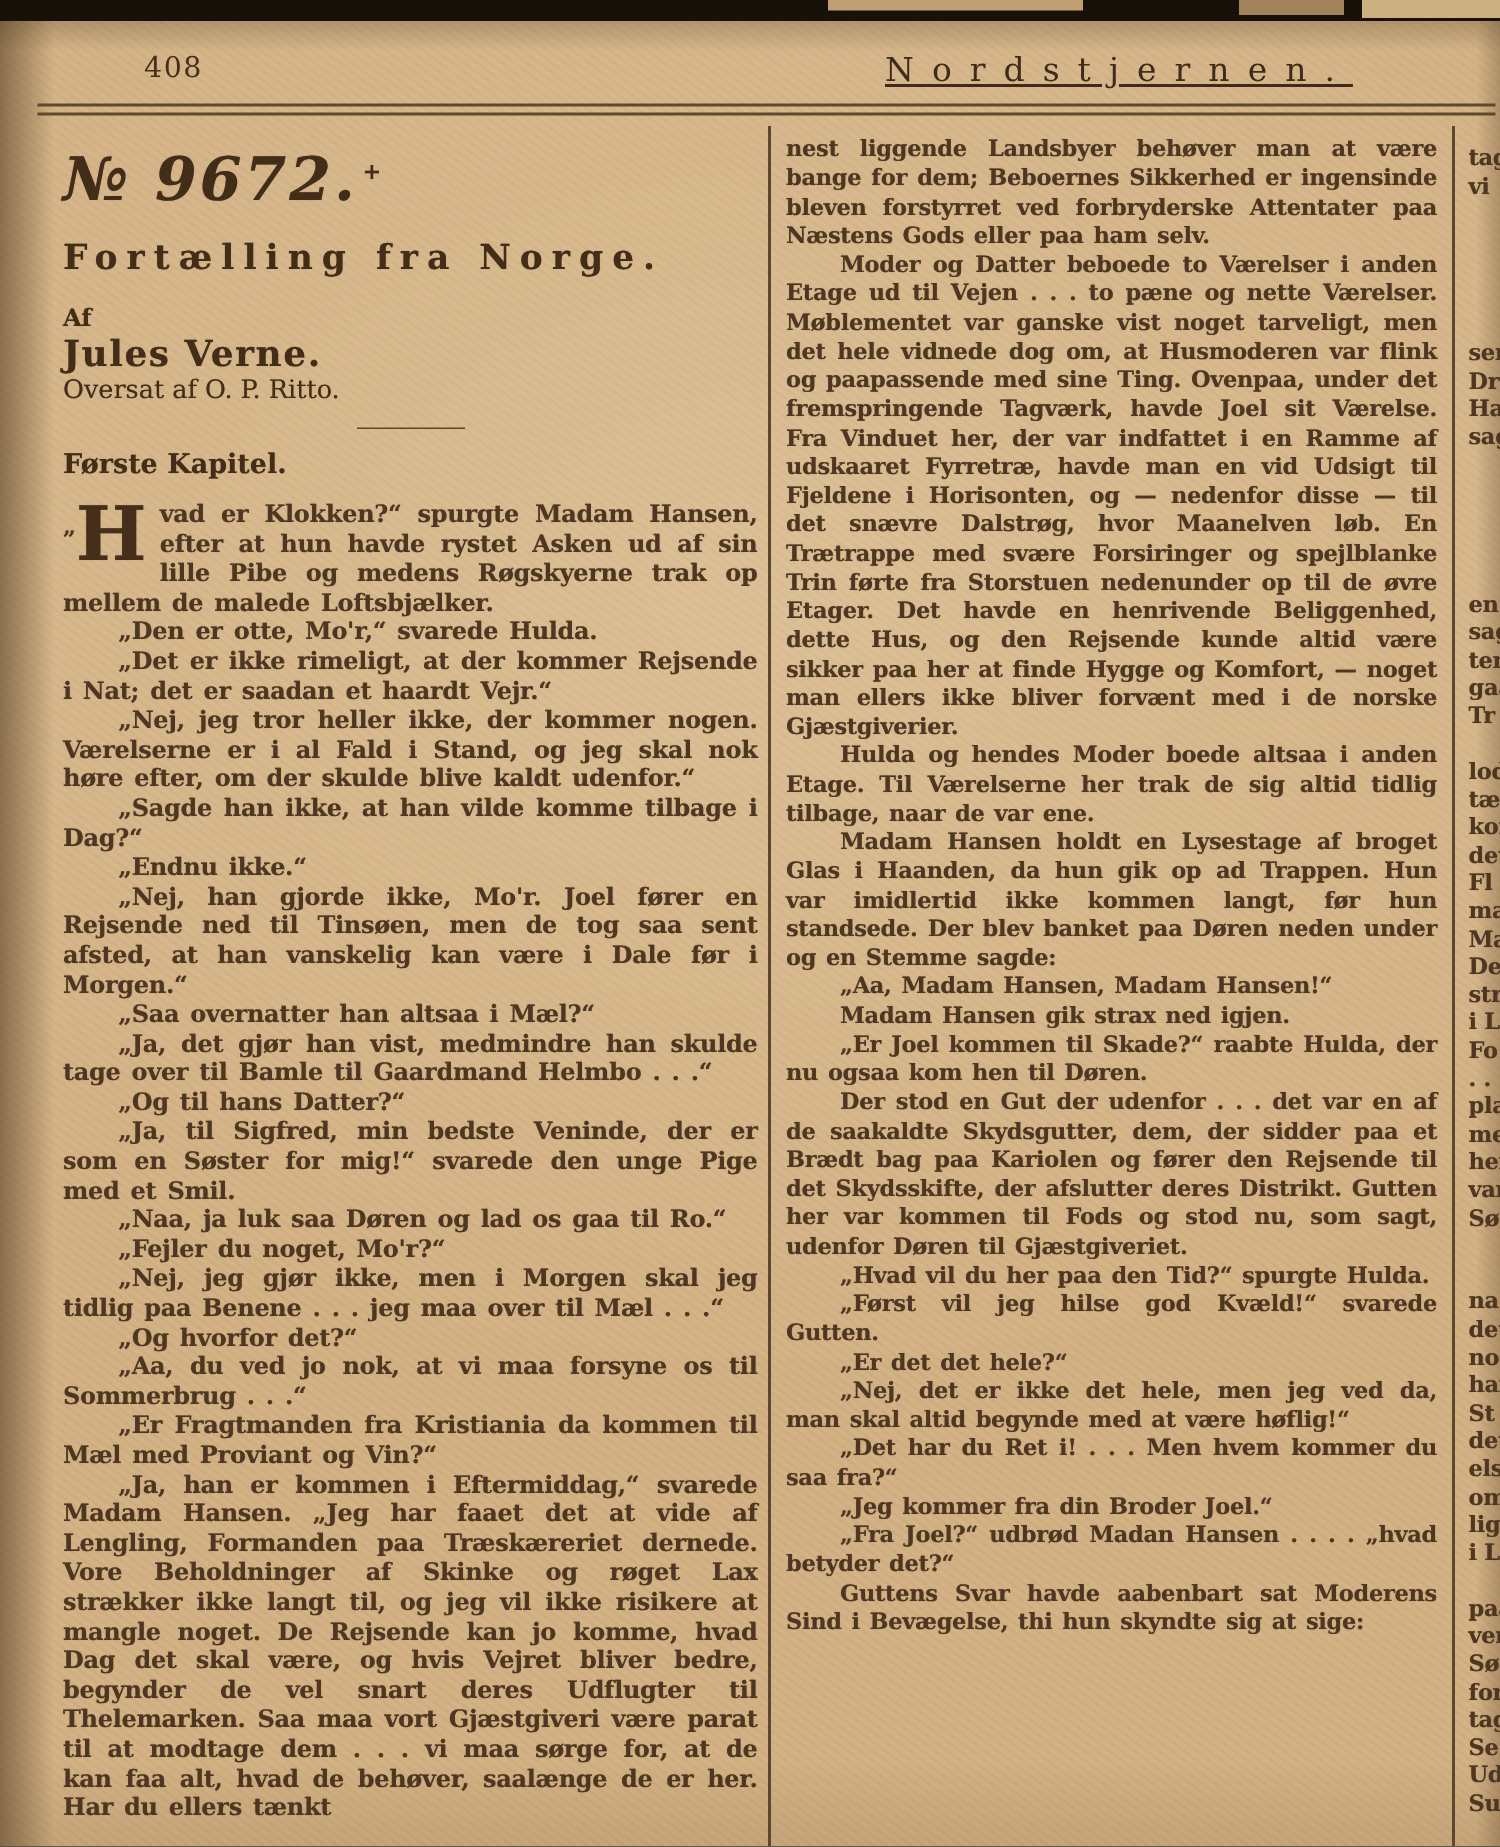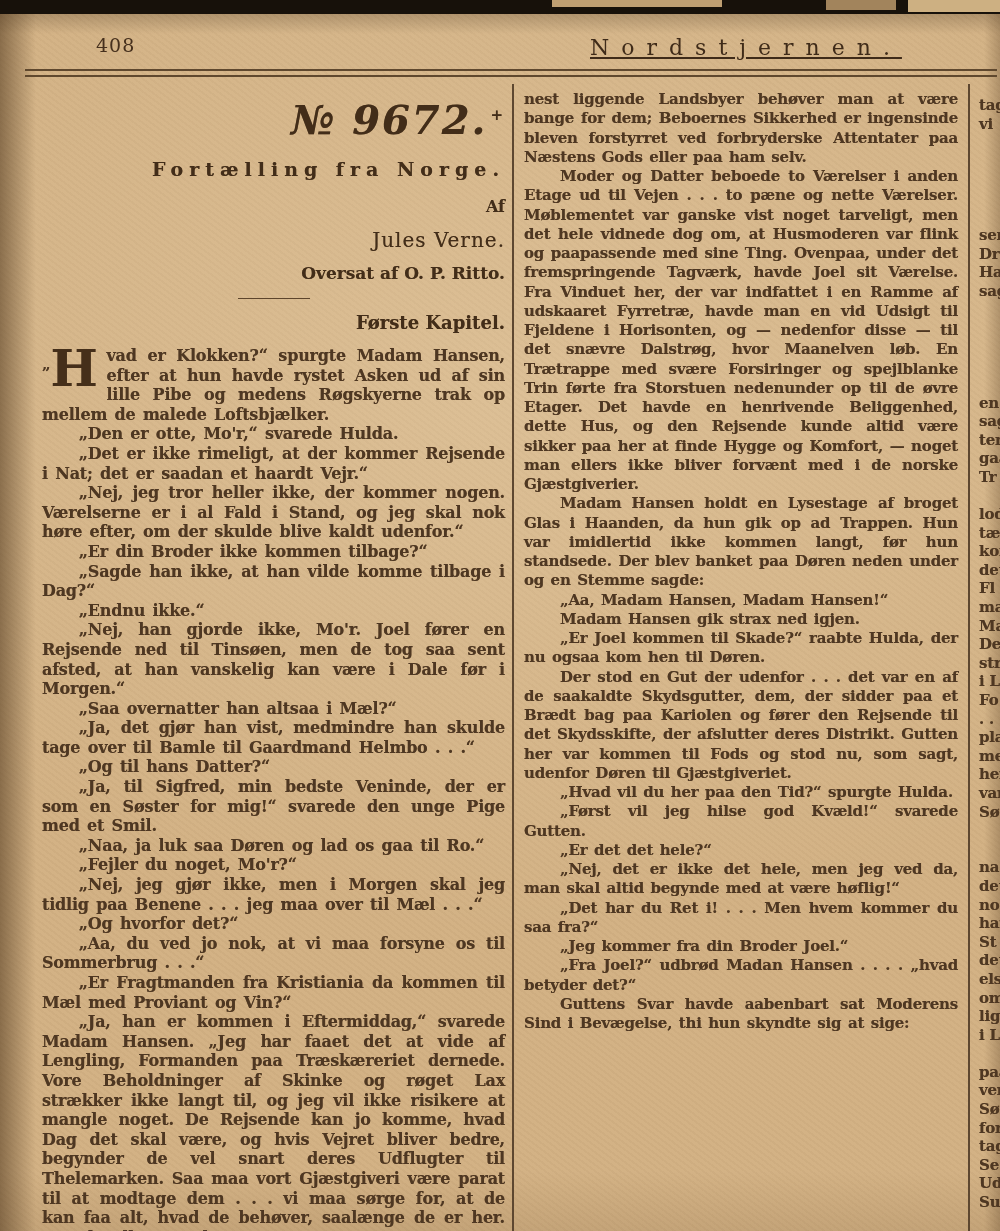--- a/index.html
+++ b/index.html
@@ -19,27 +19,27 @@
   .edge-patch{position:absolute;top:0;}
   .ep1{left:552px;width:170px;height:7px;background:#bf9f72;}
   .ep2{left:826px;width:70px;height:10px;background:#a2845c;}
   .ep3{left:908px;width:92px;height:12px;background:#cdb082;}
   .pagenum{position:absolute;left:96px;top:34px;font-size:19px;letter-spacing:1px;color:#46301d;}
   .masthead{position:absolute;left:590px;top:35px;font-size:22px;letter-spacing:12px;color:#3f2b19;text-decoration:underline;}
   .double-rule{position:absolute;left:25px;right:3px;top:69px;height:4px;
     border-top:2px solid #5f482e;border-bottom:2px solid #5f482e;}
   .col p, .col div{text-shadow:0 0 .5px rgba(64,40,16,.55);}
   .left-col{position:absolute;left:42px;top:86px;width:463px;}
-  .title-block{text-align:right;color:#422d19;}
+  .title-block{text-align:left;color:#422d19;}
   .story-number{font-size:40px;font-weight:bold;font-style:italic;margin-top:10px;letter-spacing:2px;}
   .story-number .orn{font-size:15px;font-style:normal;vertical-align:14px;margin-left:3px;}
-  .subtitle{font-size:19px;font-weight:bold;letter-spacing:6px;margin-top:15px;}
+  .subtitle{font-size:23px;font-weight:bold;letter-spacing:6px;margin-top:15px;}
   .byline-af{font-size:16px;font-weight:bold;margin-top:17px;}
-  .author{font-size:20px;font-weight:normal;margin-top:12px;letter-spacing:1px;}
-  .translator{font-size:17px;font-weight:bold;margin-top:11px;}
+  .author{font-size:24px;font-weight:bold;letter-spacing:1px;}
+  .translator{font-size:17px;font-weight:normal;}
   .title-divider{width:72px;border-top:1.5px solid #5d452c;margin:15px auto 0;}
   .chapter{font-size:18px;font-weight:bold;margin-top:13px;margin-bottom:13px;}
   .story-p{margin:0;text-align:justify;text-indent:2.3em;font-size:16px;line-height:19.6px;
     word-spacing:2px;letter-spacing:-.2px;font-weight:bold;}
   .mid-col .story-p{font-size:15px;line-height:19.25px;text-indent:2.4em;word-spacing:1.5px;}
   .no-indent{text-indent:0 !important;}
   .dropcap-p{text-indent:0;}
   .dropcap-wrap{float:left;margin:3px 9px 0 0;}
   .oq{display:inline-block;font-size:15px;transform:translateY(-17px);}
   .dc{font-size:50px;line-height:40px;font-weight:bold;color:#452f1a;}
@@ -77,21 +77,20 @@
       <div class="chapter">Første Kapitel.</div>
     </div>
 
     <p class="story-p dropcap-p">
       <span class="dropcap-wrap"><span class="oq">„</span><span class="dc">H</span></span><span>vad er Klokken?“ spurgte Madam Hansen, efter at hun havde rystet Asken ud af sin lille Pibe og medens Røgskyerne trak op mellem de malede Loftsbjælker.</span>
     </p>
     <div>
         <p class="story-p">„Den er otte, Mo'r,“ svarede Hulda.</p>
         <p class="story-p">„Det er ikke rimeligt, at der kommer Rejsende i Nat; det er saadan et haardt Vejr.“</p>
         <p class="story-p">„Nej, jeg tror heller ikke, der kommer nogen. Værelserne er i al Fald i Stand, og jeg skal nok høre efter, om der skulde blive kaldt udenfor.“</p>
-        <p class="story-p">„Er din Broder ikke kommen tilbage?“</p>
         <p class="story-p">„Sagde han ikke, at han vilde komme tilbage i Dag?“</p>
         <p class="story-p">„Endnu ikke.“</p>
         <p class="story-p">„Nej, han gjorde ikke, Mo'r. Joel fører en Rejsende ned til Tinsøen, men de tog saa sent afsted, at han vanskelig kan være i Dale før i Morgen.“</p>
         <p class="story-p">„Saa overnatter han altsaa i Mæl?“</p>
         <p class="story-p">„Ja, det gjør han vist, medmindre han skulde tage over til Bamle til Gaardmand Helmbo . . .“</p>
         <p class="story-p">„Og til hans Datter?“</p>
         <p class="story-p">„Ja, til Sigfred, min bedste Veninde, der er som en Søster for mig!“ svarede den unge Pige med et Smil.</p>
         <p class="story-p">„Naa, ja luk saa Døren og lad os gaa til Ro.“</p>
         <p class="story-p">„Fejler du noget, Mo'r?“</p>
         <p class="story-p">„Nej, jeg gjør ikke, men i Morgen skal jeg tidlig paa Benene . . . jeg maa over til Mæl . . .“</p>
@@ -101,20 +100,21 @@
         <p class="story-p">„Ja, han er kommen i Eftermiddag,“ svarede Madam Hansen. „Jeg har faaet det at vide af Lengling, Formanden paa Træskæreriet dernede. Vore Beholdninger af Skinke og røget Lax strækker ikke langt til, og jeg vil ikke risikere at mangle noget. De Rejsende kan jo komme, hvad Dag det skal være, og hvis Vejret bliver bedre, begynder de vel snart deres Udflugter til Thelemarken. Saa maa vort Gjæstgiveri være parat til at modtage dem . . . vi maa sørge for, at de kan faa alt, hvad de behøver, saalænge de er her. Har du ellers tænkt</p>
       </div>
   </div>
 
   <div class="vrule vrule1"></div>
 
   <div class="col mid-col">
     <div>
         <p class="story-p no-indent">nest liggende Landsbyer behøver man at være bange for dem; Beboernes Sikkerhed er ingensinde bleven forstyrret ved forbryderske Attentater paa Næstens Gods eller paa ham selv.</p>
         <p class="story-p">Moder og Datter beboede to Værelser i anden Etage ud til Vejen . . . to pæne og nette Værelser. Møblementet var ganske vist noget tarveligt, men det hele vidnede dog om, at Husmoderen var flink og paapassende med sine Ting. Ovenpaa, under det fremspringende Tagværk, havde Joel sit Værelse. Fra Vinduet her, der var indfattet i en Ramme af udskaaret Fyrretræ, havde man en vid Udsigt til Fjeldene i Horisonten, og — nedenfor disse — til det snævre Dalstrøg, hvor Maanelven løb. En Trætrappe med svære Forsiringer og spejlblanke Trin førte fra Storstuen nedenunder op til de øvre Etager. Det havde en henrivende Beliggenhed, dette Hus, og den Rejsende kunde altid være sikker paa her at finde Hygge og Komfort, — noget man ellers ikke bliver forvænt med i de norske Gjæstgiverier.</p>
+        <p class="story-p">Hulda og hendes Moder boede altsaa i anden Etage. Til Værelserne her trak de sig altid tidlig tilbage, naar de var ene.</p>
         <p class="story-p">Madam Hansen holdt en Lysestage af broget Glas i Haanden, da hun gik op ad Trappen. Hun var imidlertid ikke kommen langt, før hun standsede. Der blev banket paa Døren neden under og en Stemme sagde:</p>
         <p class="story-p">„Aa, Madam Hansen, Madam Hansen!“</p>
         <p class="story-p">Madam Hansen gik strax ned igjen.</p>
         <p class="story-p">„Er Joel kommen til Skade?“ raabte Hulda, der nu ogsaa kom hen til Døren.</p>
         <p class="story-p">Der stod en Gut der udenfor . . . det var en af de saakaldte Skydsgutter, dem, der sidder paa et Brædt bag paa Kariolen og fører den Rejsende til det Skydsskifte, der afslutter deres Distrikt. Gutten her var kommen til Fods og stod nu, som sagt, udenfor Døren til Gjæstgiveriet.</p>
         <p class="story-p">„Hvad vil du her paa den Tid?“ spurgte Hulda.</p>
         <p class="story-p">„Først vil jeg hilse god Kvæld!“ svarede Gutten.</p>
         <p class="story-p">„Er det det hele?“</p>
         <p class="story-p">„Nej, det er ikke det hele, men jeg ved da, man skal altid begynde med at være høflig!“</p>
         <p class="story-p">„Det har du Ret i! . . .  Men hvem kommer du saa fra?“</p>

